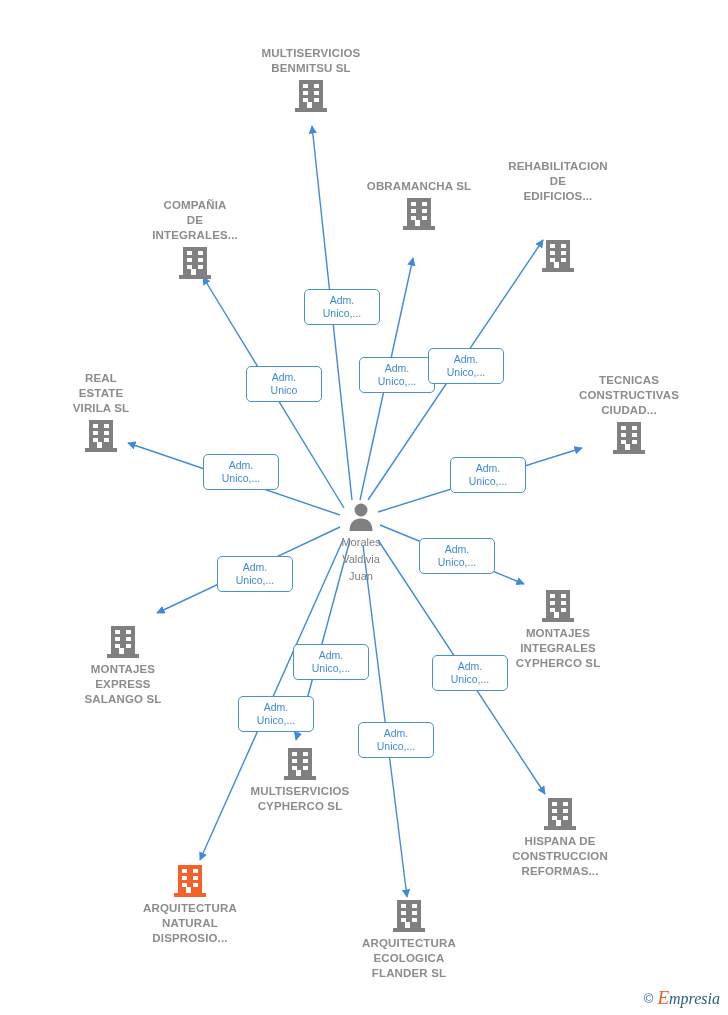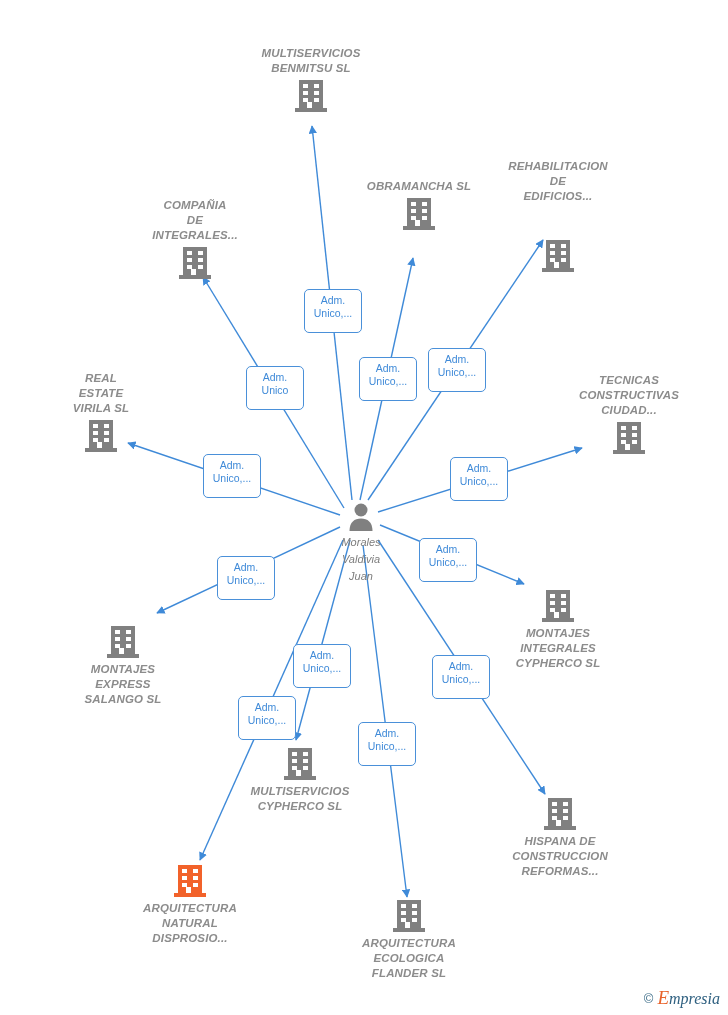--- a/index.html
+++ b/index.html
@@ -26,21 +26,20 @@
     pointer-events: none;
   }
   .node {
     position: absolute;
     width: 160px;
     margin-left: -80px;
     text-align: center;
     display: flex;
     flex-direction: column;
     align-items: center;
-    font-style: italic;
   }
   .node-icon {
     display: block;
     line-height: 0;
   }
   .node-label {
     font-size: 11.5px;
     font-weight: bold;
     letter-spacing: 0.15px;
     color: #8c8c8c;
@@ -68,23 +67,23 @@
   .edge-label {
     position: absolute;
     box-sizing: border-box;
     border: 1px solid #4a90d9;
     border-radius: 5px;
     background: #ffffff;
     color: #3f8ad8;
     font-size: 10.5px;
     line-height: 13px;
     text-align: center;
-    padding: 4px 5px 12px 5px;
+    padding: 4px 5px 4px 5px;
     white-space: pre-line;
-    width: 58px;
+    width: 76px;
     margin-left: -29px;
     margin-top: -17px;
   }
   .watermark {
     position: absolute;
     right: 8px;
     bottom: 6px;
     display: flex;
     align-items: center;
     gap: 4px;

